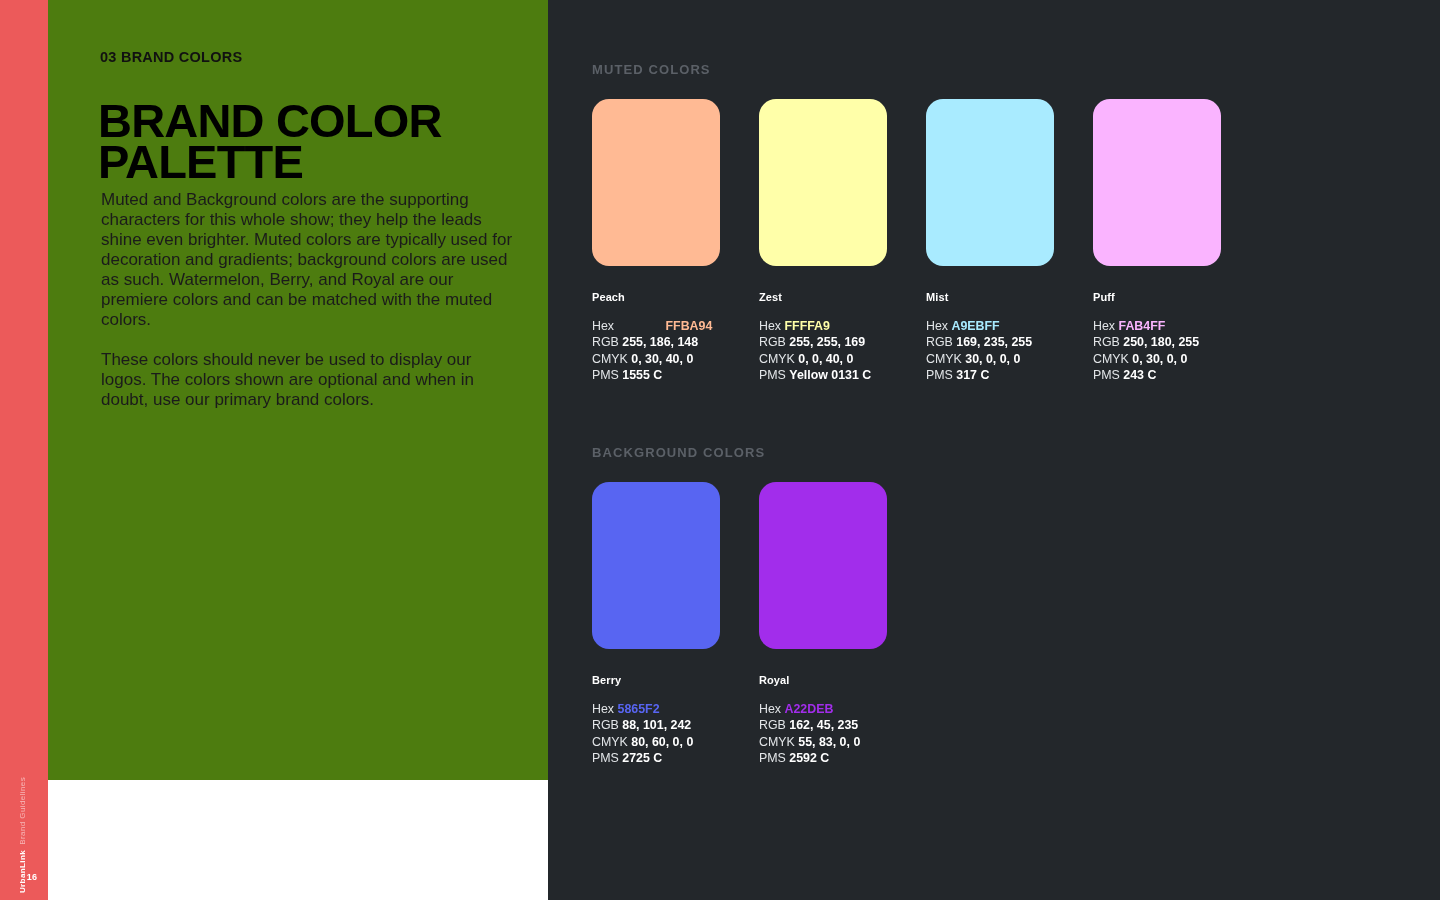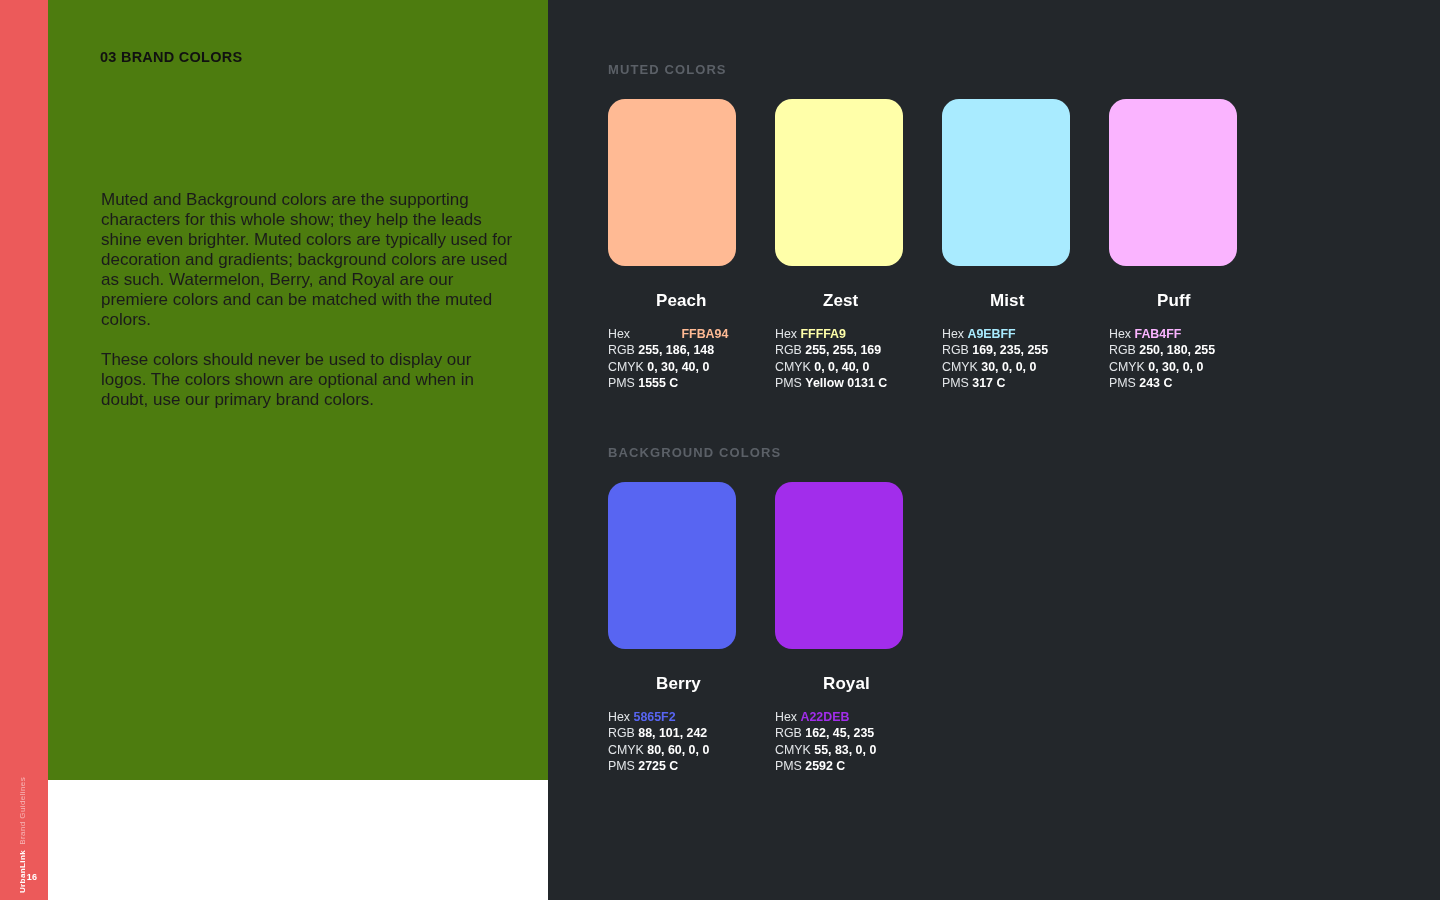--- a/index.html
+++ b/index.html
@@ -117,21 +117,21 @@
   .dark-panel {
     position: absolute;
     left: 548px;
     top: 0;
     width: 892px;
     height: 900px;
     background: #23272b;
   }
   .section {
     position: absolute;
-    left: 60px;
+    left: 44px;
   }
   .section-muted { top: 62px; }
   .section-bg { top: 445px; }
 
   .section-title {
     font-size: 13px;
     font-weight: bold;
     letter-spacing: 1.1px;
     color: #5b6067;
     margin: 0 0 22px 0;
@@ -144,25 +144,24 @@
   .swatch-card {
     width: 128px;
   }
   .swatch-chip {
     width: 128px;
     height: 167px;
     border-radius: 17px;
   }
   .swatch-name {
     margin-top: 25px;
-    font-size: 17px;
+    font-size: 11px;
     font-weight: bold;
     color: #ffffff;
     letter-spacing: 0.1px;
-    margin-left: 48px;
   }
   .swatch-specs {
     margin-top: 15px;
     font-size: 12.4px;
     line-height: 16.4px;
     color: #dfe2e5;
     white-space: nowrap;
   }
   .spec-line .k {
     font-weight: normal;
@@ -187,20 +186,21 @@
       <div class="spine-label-inner">
         <span class="spine-brand">UrbanLink</span>&nbsp;
         <span class="spine-sub">Brand Guidelines</span>
       </div>
     </div>
     <div class="spine-pagenum">16</div>
   </div>
 
   <div class="left-col">
     <div class="eyebrow">03 BRAND COLORS</div>
+    <h1 class="title">BRAND COLOR PALETTE</h1>
     <div class="body-copy">
       <p>Muted and Background colors are the supporting characters for this whole show; they help the leads shine even brighter. Muted colors are typically used for decoration and gradients; background colors are used as such. Watermelon, Berry, and Royal are our premiere colors and can be matched with the muted colors.</p>
       <p>These colors should never be used to display our logos. The colors shown are optional and when in doubt, use our primary brand colors.</p>
     </div>
   </div>
 
   <div class="dark-panel" style="background: rgb(35, 39, 43);">
 
     <div class="section section-muted">
       <div class="section-title">MUTED COLORS</div>

